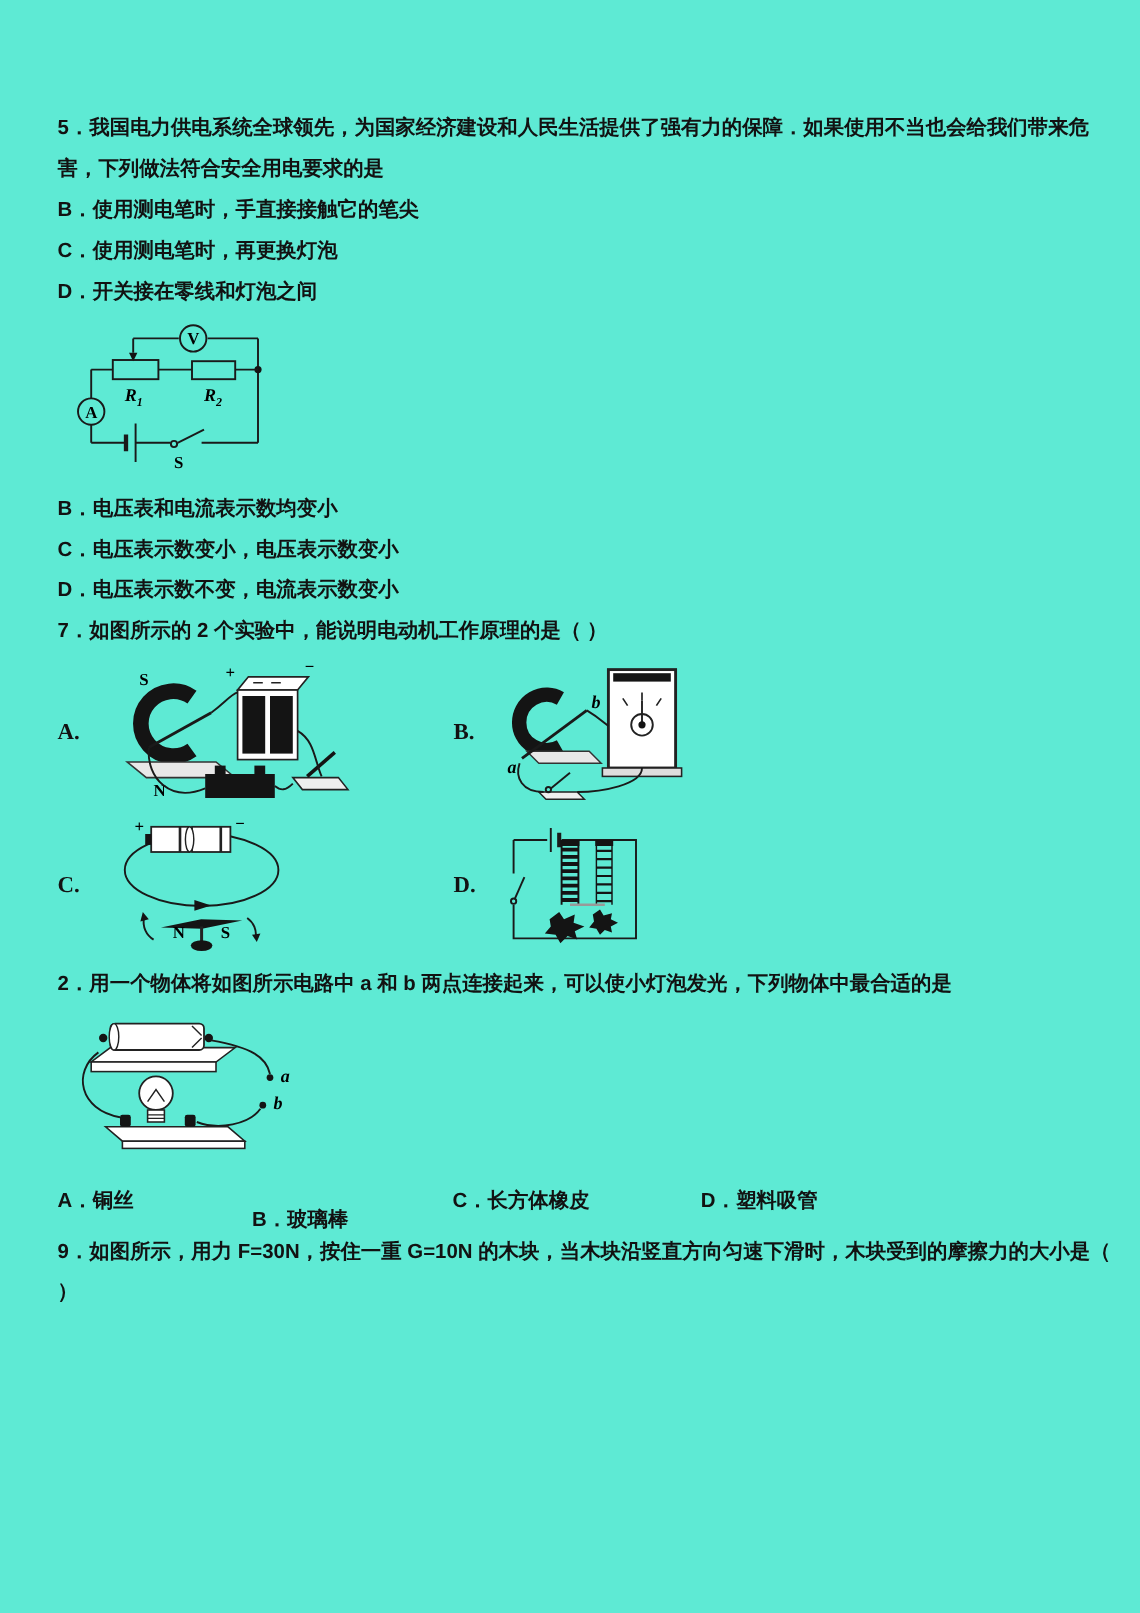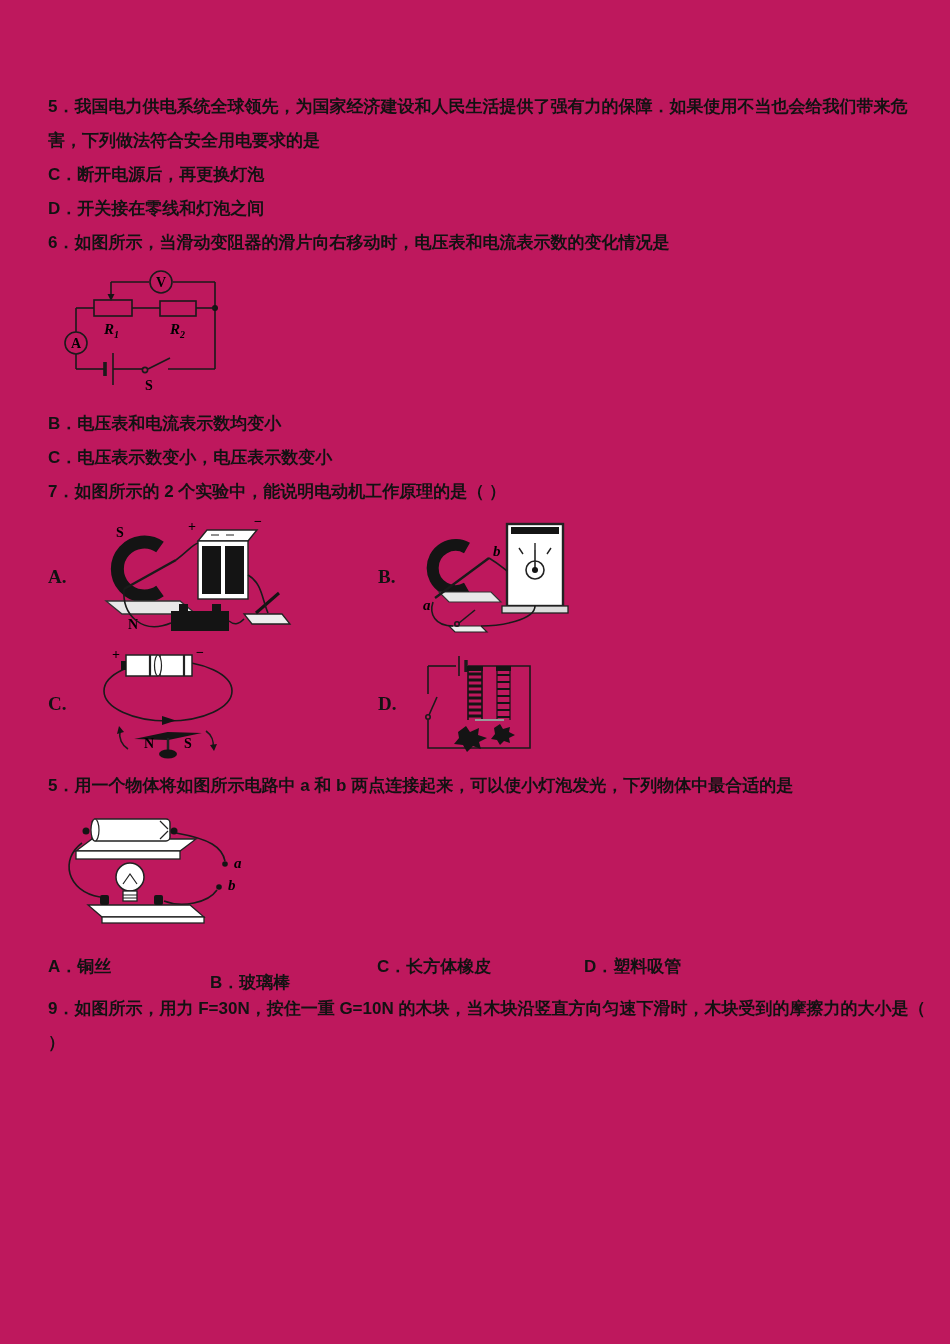--- a/index.html
+++ b/index.html
@@ -1,19 +1,19 @@
 <!DOCTYPE html>
 <html><head>
 <meta charset="utf-8">
 <style>
   html,body{margin:0;padding:0;background:#fff;}
   .page{
     position:relative;
     width:950px;height:1344px;
-    background:#be185d;
+    background:#5eead4;
     box-sizing:border-box;
     padding:90px 48px 0 48px;
     font-family:"Liberation Sans",sans-serif;
     font-weight:700;
     color:#121212;
     font-size:17px;
     overflow:hidden;
   }
   .tline{line-height:34px;white-space:nowrap;}
   .figblock{margin:6px 0;}
@@ -33,24 +33,24 @@
   .wd{stroke:#1a1a1a;stroke-width:2.4;fill:none;}
   .blk{fill:#141414;stroke:none;}
 </style>
 </head>
 <body>
 
 <div class="page">
 
   <div class="tline">5．我国电力供电系统全球领先，为国家经济建设和人民生活提供了强有力的保障．如果使用不当也会给我们带来危</div>
   <div class="tline">害，下列做法符合安全用电要求的是</div>
-  <div class="tline">C．断开电源后，再更换灯泡</div>
+  <div class="tline">B．使用测电笔时，手直接接触它的笔尖</div>
+  <div class="tline">C．使用测电笔时，再更换灯泡</div>
   <div class="tline">D．开关接在零线和灯泡之间</div>
 
-  <div class="tline">6．如图所示，当滑动变阻器的滑片向右移动时，电压表和电流表示数的变化情况是</div>
 
   <div class="figblock">
     <svg width="330" height="130" viewBox="0 0 330 130">
 
       <path class="w" d="M63,16 H101"></path>
       <circle class="w" cx="113" cy="16" r="11"></circle>
       <text class="st" x="113" y="21" text-anchor="middle">V</text>
       <path class="w" d="M125,16 H167"></path>
       <path class="w" d="M167,16 V103"></path>
       <circle class="blk" cx="167" cy="42" r="3"></circle>
@@ -85,20 +85,21 @@
         <circle class="w" cx="97" cy="104" r="2.6"></circle>
         <path class="w" d="M100,103 L122,92"></path>
       </g>
       <path class="w" d="M120,103 H167"></path>
       <text class="st" x="97" y="124">S</text>
     </svg>
   </div>
 
   <div class="tline">B．电压表和电流表示数均变小</div>
   <div class="tline">C．电压表示数变小，电压表示数变小</div>
+  <div class="tline">D．电压表示数不变，电流表示数变小</div>
 
   <div class="tline">7．如图所示的 2 个实验中，能说明电动机工作原理的是（ ）</div>
 
   <div class="fig-row">
     <div class="fig-cell fig-cell1">
       <span class="fig-label">A.</span>
       <svg width="235" height="128" viewBox="0 0 235 128">
 
         <path d="M84,34 A27,27 0 1 0 84,78" stroke="#141414" stroke-width="13" fill="none"></path>
         <polygon points="30,88 104,88 120,101 46,101" fill="#e8e8e8" stroke="#333" stroke-width="1.3"></polygon>
@@ -234,21 +235,21 @@
           <path d="M91,23 V72 M104,23 V72" stroke="#141414" stroke-width="1.2"></path>
         </g>
         <path d="M69,72 H98" stroke="#999" stroke-width="2"></path>
 
         <path d="M52,84 l8,-6 l4,6 l9,-4 l-1,7 l9,3 l-8,4 l2,7 l-8,-3 l-6,6 l-4,-7 l-9,-1 l5,-6 z" class="blk"></path>
         <path d="M88,80 l6,-4 l3,5 l7,-2 l-1,5 l6,3 l-6,3 l1,5 l-6,-2 l-4,4 l-3,-5 l-6,-1 l4,-5 z" class="blk"></path>
       </svg>
     </div>
   </div>
 
-  <div class="tline" style="margin-top:6px;">5．用一个物体将如图所示电路中 a 和 b 两点连接起来，可以使小灯泡发光，下列物体中最合适的是</div>
+  <div class="tline" style="margin-top:6px;">2．用一个物体将如图所示电路中 a 和 b 两点连接起来，可以使小灯泡发光，下列物体中最合适的是</div>
 
   <div class="figblock">
     <svg width="270" height="118" viewBox="0 0 270 118">
 
       <g>
         <polygon points="44,30 148,30 132,42 28,42" fill="#fff" stroke="#222" stroke-width="1.3"></polygon>
         <rect x="28" y="42" width="104" height="8" fill="#fff" stroke="#222" stroke-width="1.3"></rect>
       </g>
 
       <g>

